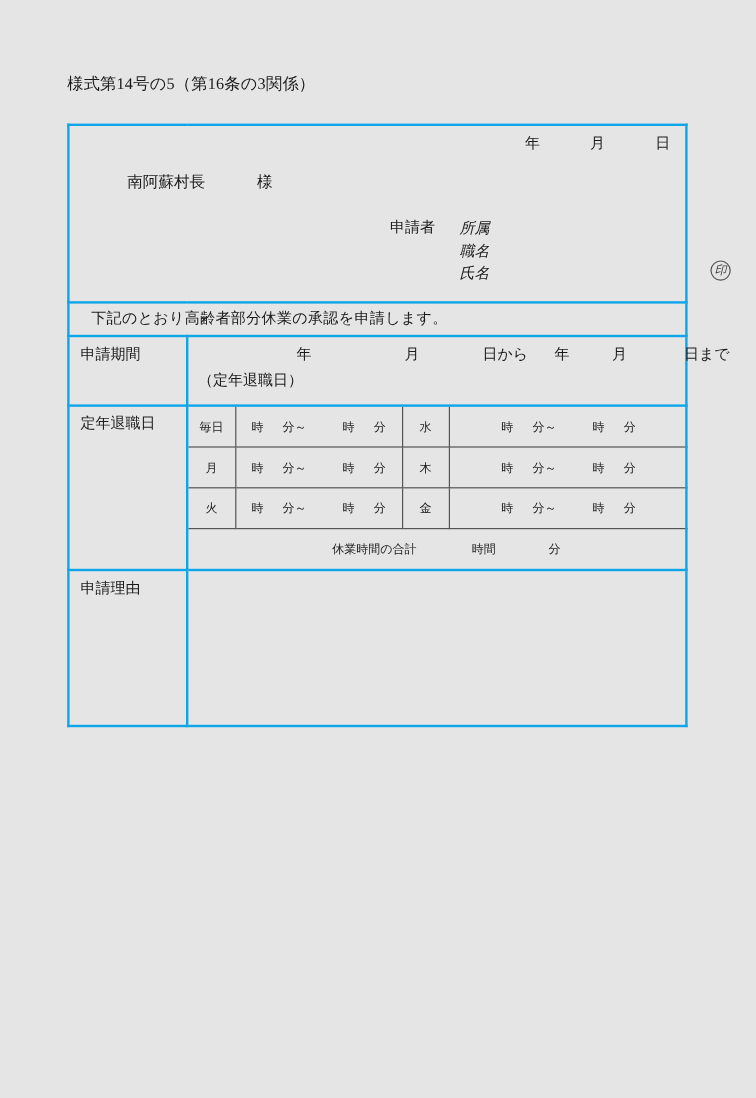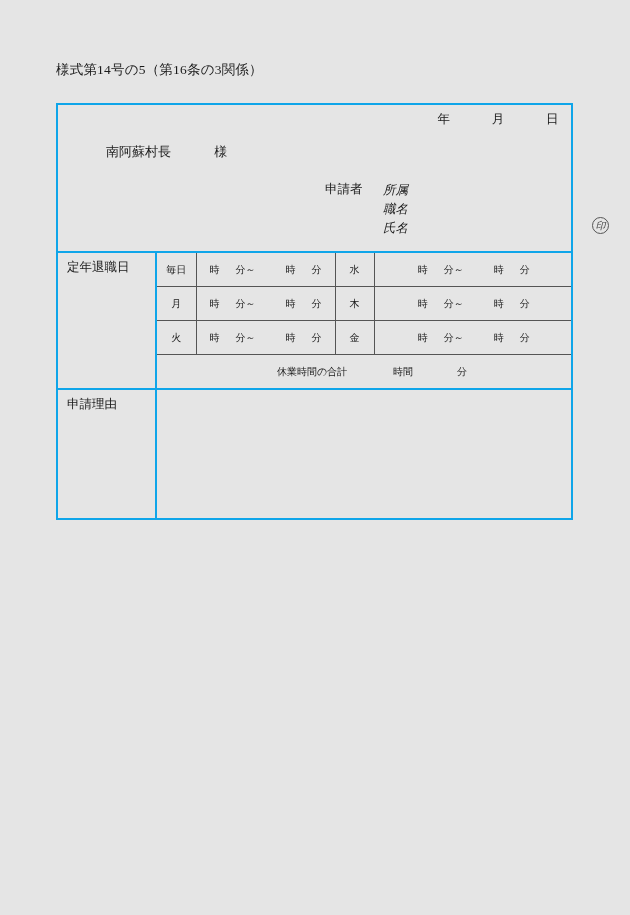--- a/index.html
+++ b/index.html
@@ -265,21 +265,42 @@
               <div>
                 <span>氏名</span>
                 <span class="seal">印</span>
               </div>
             </span>
           </div>
 
         </td>
       </tr>
 
-
+      <tr>
+        <td class="cell-statement" colspan="2">
+          <div class="statement-text">下記のとおり高齢者部分休業の承認を申請します。</div>
+        </td>
+      </tr>
+
+      <tr>
+        <td class="lbl">
+          <span class="lbl-text">申請期間</span>
+        </td>
+        <td class="cell-period">
+          <div class="period-line">
+            <span class="a">年</span>
+            <span class="b">月</span>
+            <span class="c">日から</span>
+            <span class="d">年</span>
+            <span class="e">月</span>
+            <span class="f">日まで</span>
+          </div>
+          <div class="period-note">（定年退職日）</div>
+        </td>
+      </tr>
 
       <tr>
         <td class="lbl">
           <span class="lbl-text">定年退職日</span>
         </td>
         <td class="hours-wrap">
           <table class="hours">
             <colgroup>
               <col class="col-day">
               <col class="col-time">

